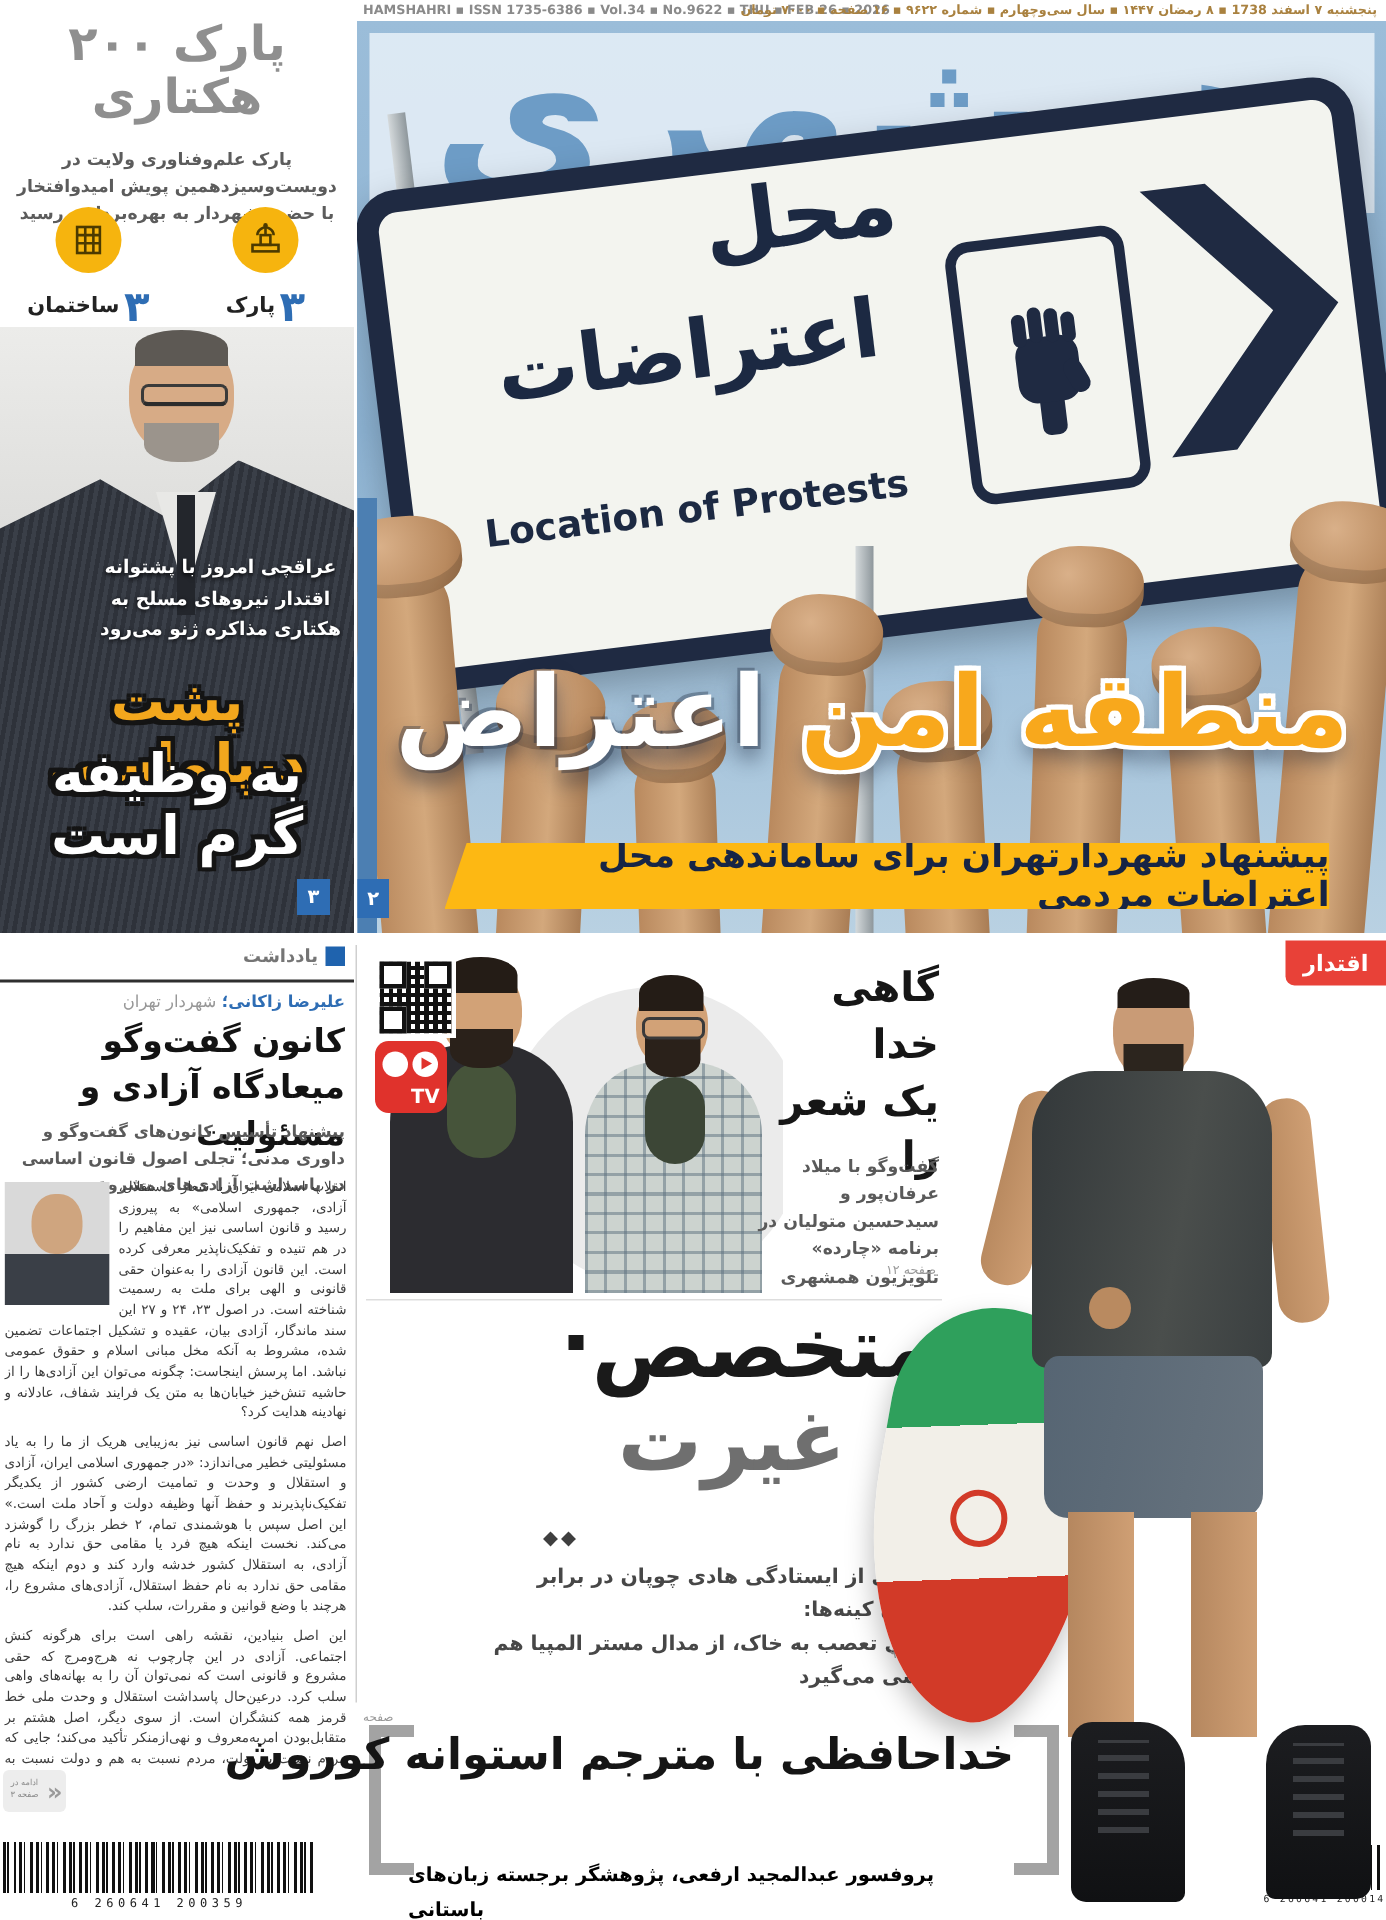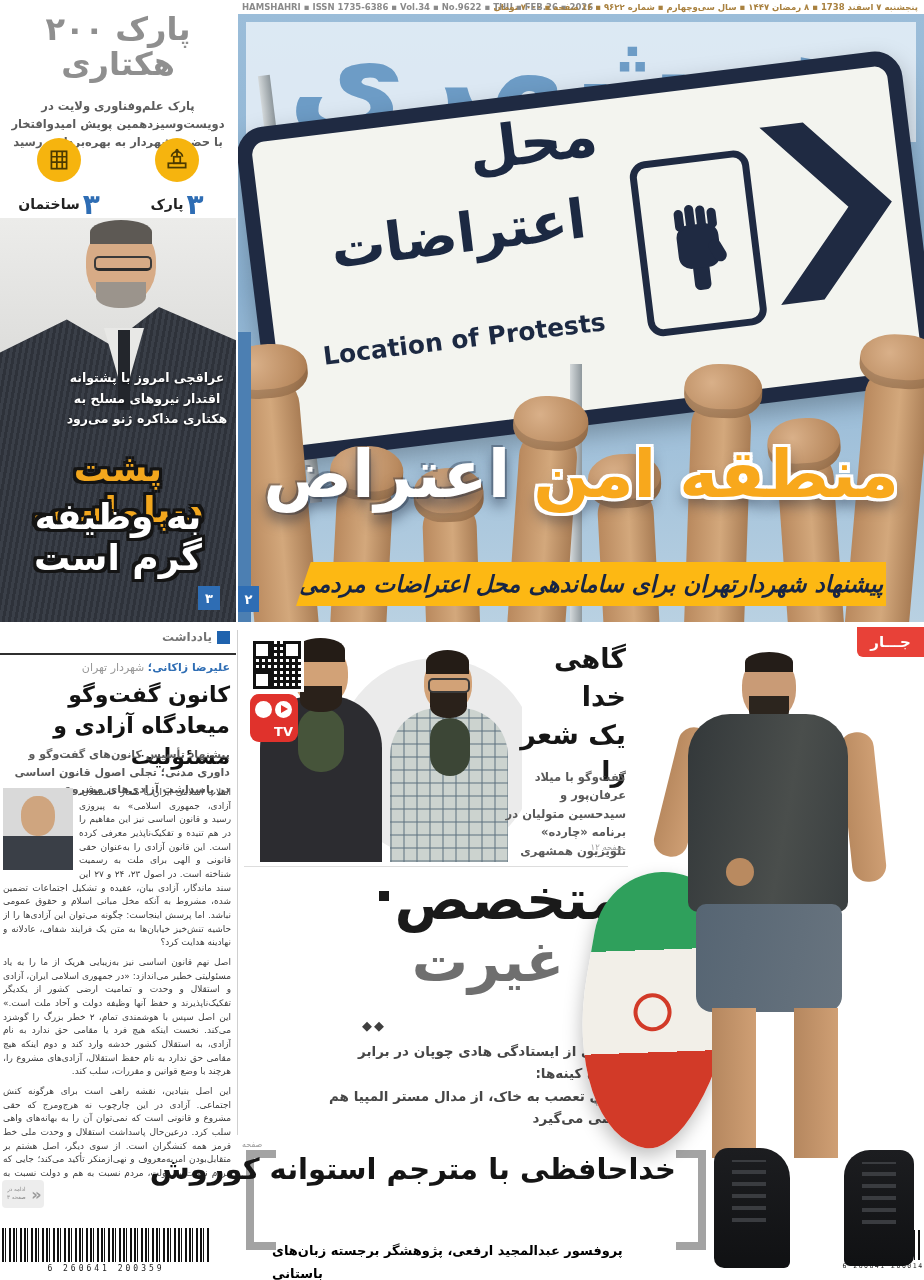--- a/index.html
+++ b/index.html
@@ -60,21 +60,21 @@
   .fist{position:absolute;top:-32px;left:-8px;width:130%;height:54px;border-radius:45% 45% 42% 42%;
         background:radial-gradient(circle at 35% 35%,#d9b089,#b98a5f 70%,#9d6f48);box-shadow:inset 0 -9px 0 rgba(0,0,0,.14);}
   .main-hl{position:absolute;left:0;right:0;top:428px;z-index:6;text-align:center;white-space:nowrap;
            font-size:66px;font-weight:900;line-height:1;}
   .hl-yellow{color:#f8a81c;
       text-shadow:-3px -3px 0 #fff,3px -3px 0 #fff,-3px 3px 0 #fff,3px 3px 0 #fff,0 -3px 0 #fff,0 3px 0 #fff,-3px 0 0 #fff,3px 0 0 #fff,0 8px 14px rgba(20,30,50,.5);}
   .hl-white{color:#fff;
       text-shadow:-2px -2px 0 rgba(30,40,60,.35),2px 2px 0 rgba(30,40,60,.35),0 8px 14px rgba(20,30,50,.6);}
   .main-band{position:absolute;left:58px;right:38px;top:548px;height:44px;background:#fdb813;z-index:6;
              display:flex;align-items:center;justify-content:center;font-size:23px;font-weight:800;color:#172545;
-             clip-path:polygon(2.5% 0,100% 0,100% 100%,0 100%);font-style:italic;}
+             clip-path:polygon(2.5% 0,100% 0,100% 100%,0 100%);}
   .ribbon{position:absolute;left:0;top:318px;width:13px;height:290px;background:#4c7fb2;z-index:7;}
   .main-badge{left:0;top:572px;width:21px;height:26px;z-index:8;position:absolute;}
   
   .vrule{left:237px;top:630px;width:1px;height:505px;background:#cfcfcf;}
   .mid-hr{left:244px;top:866px;width:384px;height:1px;background:#ddd;}
   
   .note{left:0;top:628px;width:236px;height:652px;}
   .note-sec{position:absolute;right:6px;top:2px;display:flex;align-items:center;gap:5px;}
   .note-sec .sq{width:13px;height:13px;background:#1f63ae;}
   .note-sec .lbl{font-size:12px;font-weight:700;color:#757575;}
@@ -368,21 +368,21 @@
     <div class="sp-dek">
       <div>روایتی از ایستادگی هادی چوپان در برابر توفان کینه‌ها:</div>
       <div>وقتی تعصب به خاک، از مدال مستر المپیا هم پیشی می‌گیرد</div>
     </div>
     <div class="sp-pageref">صفحه ۹</div>
   </div>
 
   <div class="abs flag">
       <div class="emb"></div>
     </div>
-  <div class="abs tab-jar">جـــار</div>
+  <div class="abs tab-jar">اقتدار</div>
   <div class="abs ath ath-head">
       <div class="hair"></div>
       <div class="beard"></div>
     </div>
   <div class="abs ath ath-arm" style="left:666px;top:726px;width:34px;height:132px;transform:rotate(14deg);"></div>
   <div class="abs ath ath-arm" style="left:846px;top:732px;width:34px;height:150px;transform:rotate(-6deg);"></div>
   <div class="abs ath ath-torso"></div>
   <div class="abs ath-hand"></div>
   <div class="abs ath ath-shorts"></div>
   <div class="abs ath ath-leg" style="left:712px;top:1008px;"></div>

